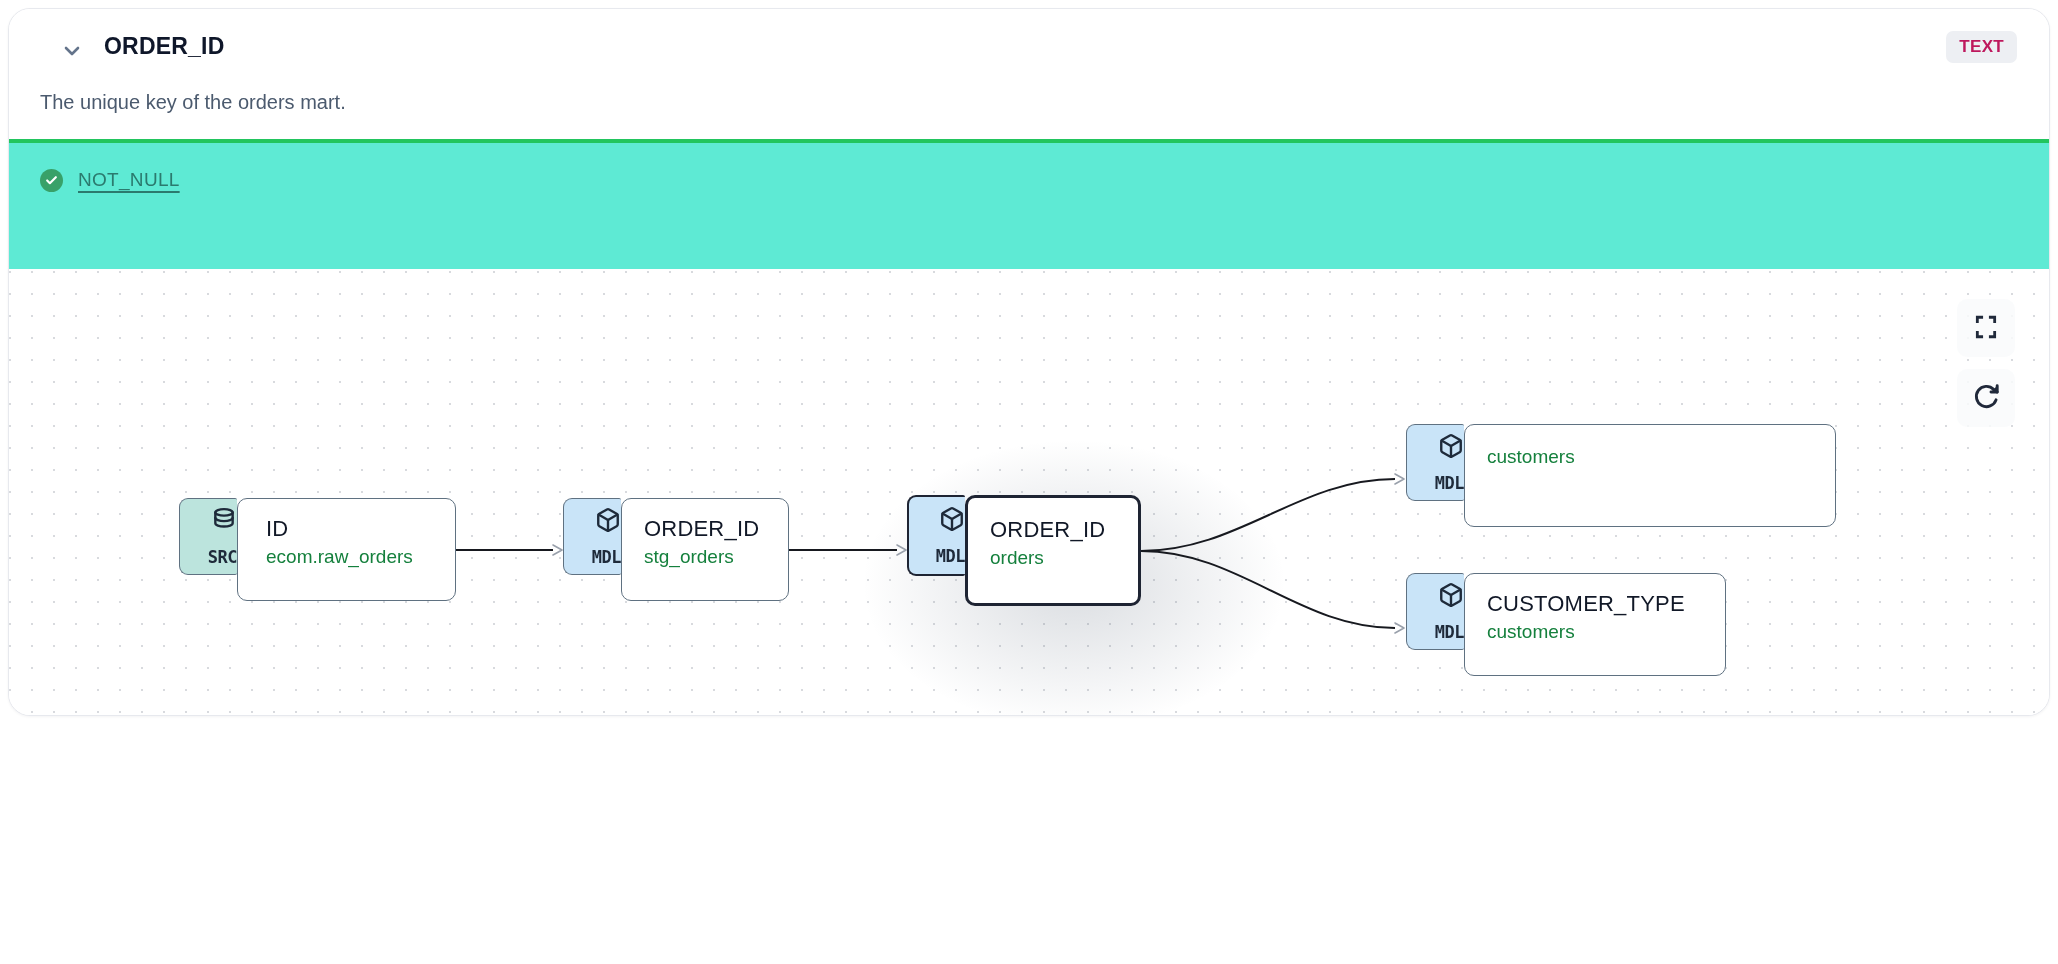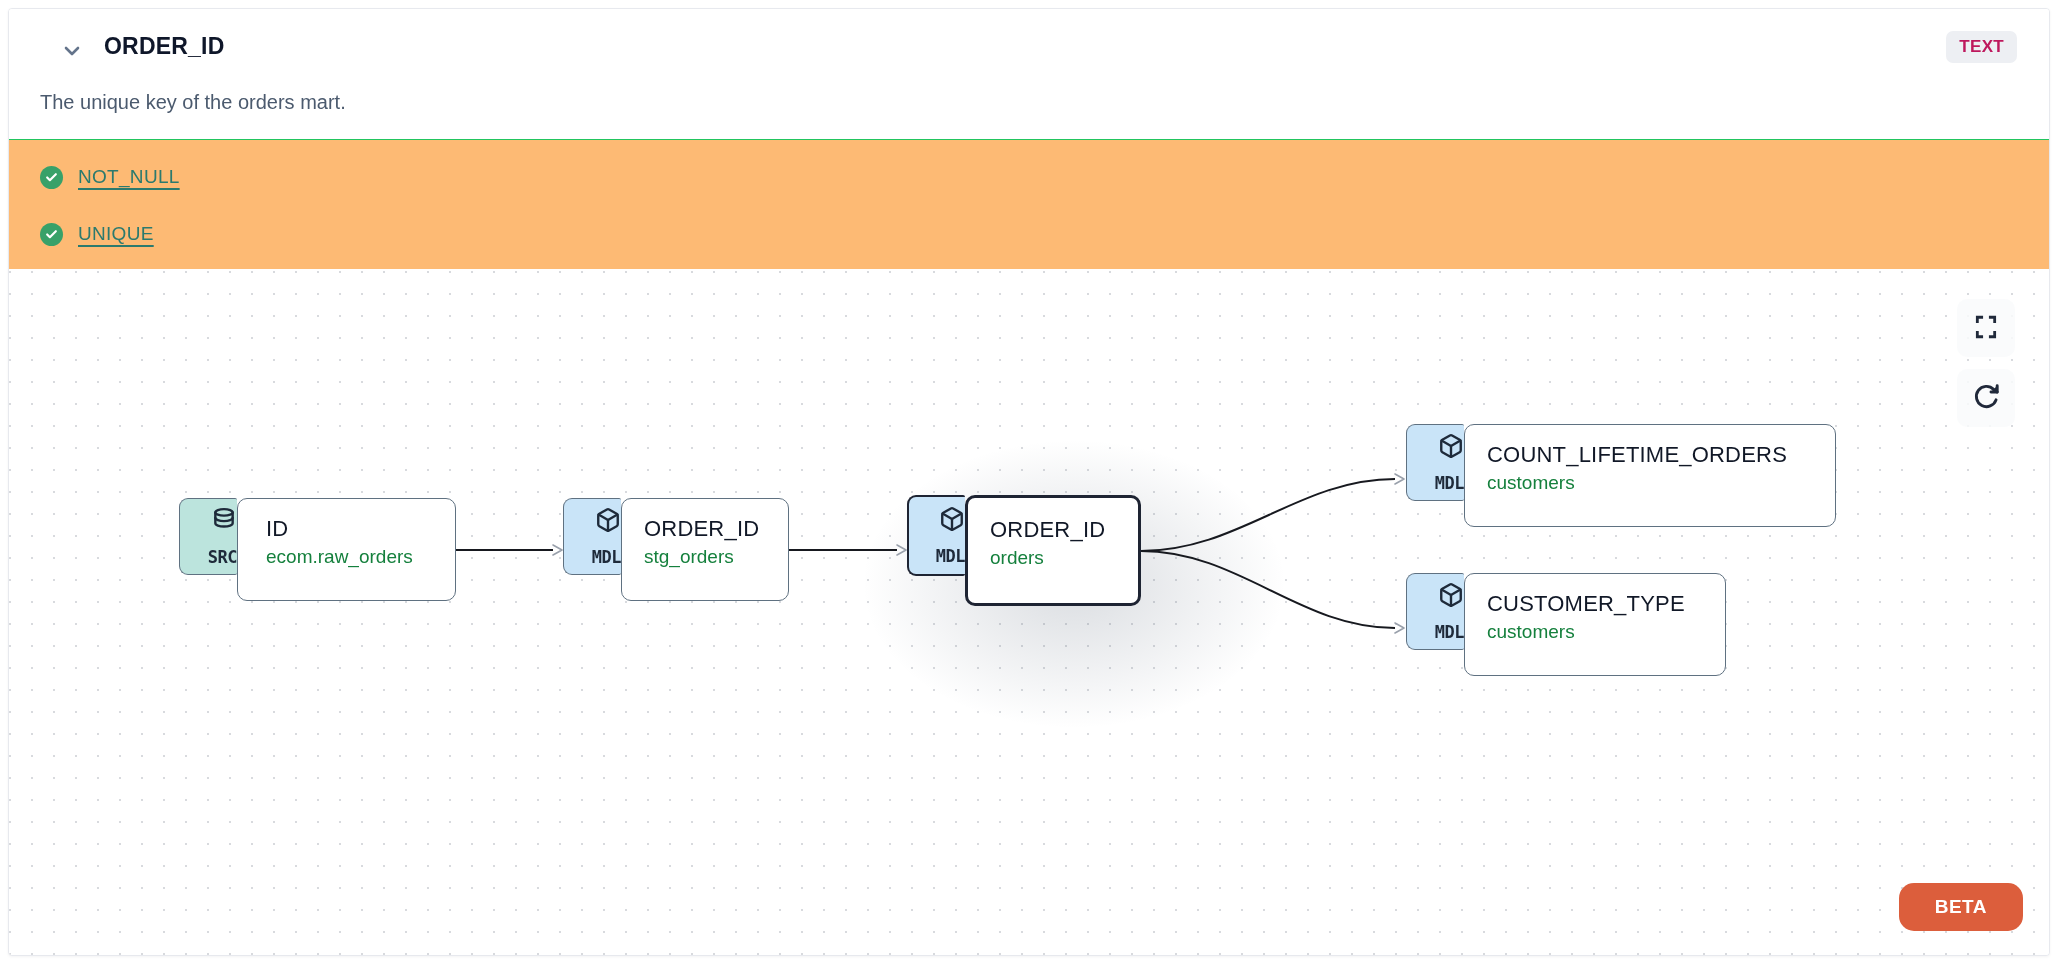--- a/index.html
+++ b/index.html
@@ -1,21 +1,21 @@
 <!DOCTYPE html>
 <html><head>
 <meta charset="utf-8">
 <style>
   * { margin:0; padding:0; box-sizing:border-box; }
   html,body { width:2058px; height:964px; background:#ffffff; font-family:"Liberation Sans", sans-serif; }
   .page { position:relative; width:2058px; height:964px; }
 
   .card {
-    position:absolute; left:8px; top:8px; width:2042px; height:948px;
-    background:#ffffff; border:1px solid #e7e9ee; border-radius:4px;
+    position:absolute; left:8px; top:8px; width:2042px; height:708px;
+    background:#ffffff; border:1px solid #e7e9ee; border-radius:22px;
     overflow:hidden; box-shadow:0 1px 3px rgba(15,23,42,0.05);
   }
 
   
   .header { position:relative; height:130px; background:#ffffff; }
   .collapse-btn {
     position:absolute; left:46px; top:26px; width:34px; height:34px;
     display:flex; align-items:center; justify-content:center;
     background:transparent; border:none; cursor:pointer; color:#64748b;
   }
@@ -27,21 +27,21 @@
     position:absolute; right:32px; top:22px;
     background:#edeff3; color:#be185d; font-size:17px; font-weight:600;
     padding:6px 13px; border-radius:7px; letter-spacing:0.3px;
   }
   .description {
     position:absolute; left:31px; top:82px;
     font-size:20px; color:#4b5a6e;
   }
 
   
-  .tests { position:relative; height:130px; background:#fdba74; border-top:1px solid #22c55e; padding:20px 0 0 31px; }
+  .tests { position:relative; height:130px; background:#5eead4; border-top:4px solid #22c55e; padding:20px 0 0 31px; }
   .test-row { display:flex; align-items:center; gap:15px; height:34px; margin-bottom:23px; }
   .check-circle {
     width:23px; height:23px; border-radius:50%; background:#38a169; flex:0 0 auto;
     display:flex; align-items:center; justify-content:center;
   }
   .test-link {
     font-size:19px; font-weight:500; color:#2b7a6e; text-decoration:underline;
     text-underline-offset:5px; text-decoration-thickness:1.5px; cursor:pointer; letter-spacing:0.3px;
   }
 
@@ -113,28 +113,20 @@
     </div>
 
     <div class="tests">
       <div class="test-row">
         <span class="check-circle">
           <svg width="13" height="13" viewBox="0 0 24 24" fill="none" stroke="#ffffff" stroke-width="4" stroke-linecap="round" stroke-linejoin="round">
               <polyline points="20 6 9 17 4 12"></polyline>
             </svg>
         </span>
         <a class="test-link">NOT_NULL</a>
-      </div>
-      <div class="test-row">
-        <span class="check-circle">
-          <svg width="13" height="13" viewBox="0 0 24 24" fill="none" stroke="#ffffff" stroke-width="4" stroke-linecap="round" stroke-linejoin="round">
-              <polyline points="20 6 9 17 4 12"></polyline>
-            </svg>
-        </span>
-        <a class="test-link">UNIQUE</a>
       </div>
     </div>
 
     <div class="canvas">
       <div class="glow"></div>
 
       <svg class="edges" width="2042" height="686" viewBox="0 0 2042 686">
         <g stroke="#17191f" stroke-width="2" fill="none">
           <path d="M 446 281 L 544 281"></path>
           <path d="M 778 281 L 888 281"></path>
@@ -205,21 +197,20 @@
           <span>
             <svg width="26" height="26" viewBox="0 0 24 24" fill="none" stroke="currentColor" stroke-width="2.2" stroke-linecap="round" stroke-linejoin="round">
                 <path d="M21 16V8a2 2 0 0 0-1-1.73l-7-4a2 2 0 0 0-2 0l-7 4A2 2 0 0 0 3 8v8a2 2 0 0 0 1 1.73l7 4a2 2 0 0 0 2 0l7-4A2 2 0 0 0 21 16z"></path>
                 <polyline points="3.27 6.96 12 12.01 20.73 6.96"></polyline>
                 <line x1="12" y1="22.08" x2="12" y2="12"></line>
               </svg>
           </span>
           <span class="badge-label">MDL</span>
         </div>
         <div class="ncard" style="width:372px;">
-          <div class="ntitle">COUNT_LIFETIME_ORDERS</div>
           <div class="nsub">customers</div>
         </div>
       </div>
 
       <div class="node" style="left:1397px; top:304px;">
         <div class="badge mdl">
           <span>
             <svg width="26" height="26" viewBox="0 0 24 24" fill="none" stroke="currentColor" stroke-width="2.2" stroke-linecap="round" stroke-linejoin="round">
                 <path d="M21 16V8a2 2 0 0 0-1-1.73l-7-4a2 2 0 0 0-2 0l-7 4A2 2 0 0 0 3 8v8a2 2 0 0 0 1 1.73l7 4a2 2 0 0 0 2 0l7-4A2 2 0 0 0 21 16z"></path>
                 <polyline points="3.27 6.96 12 12.01 20.73 6.96"></polyline>

